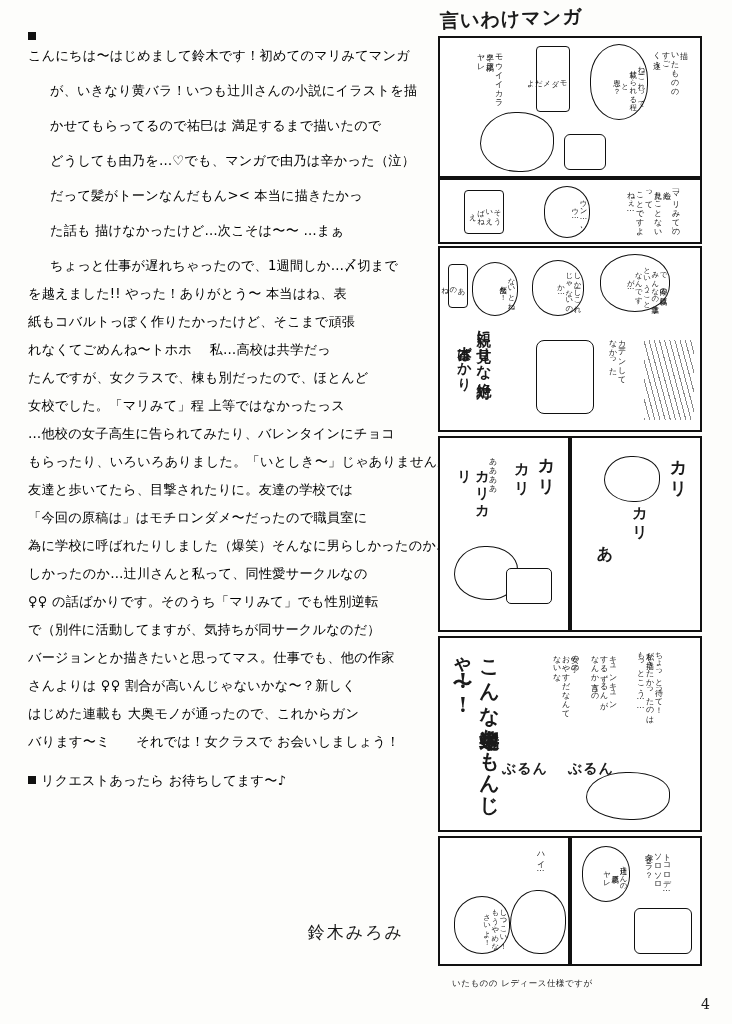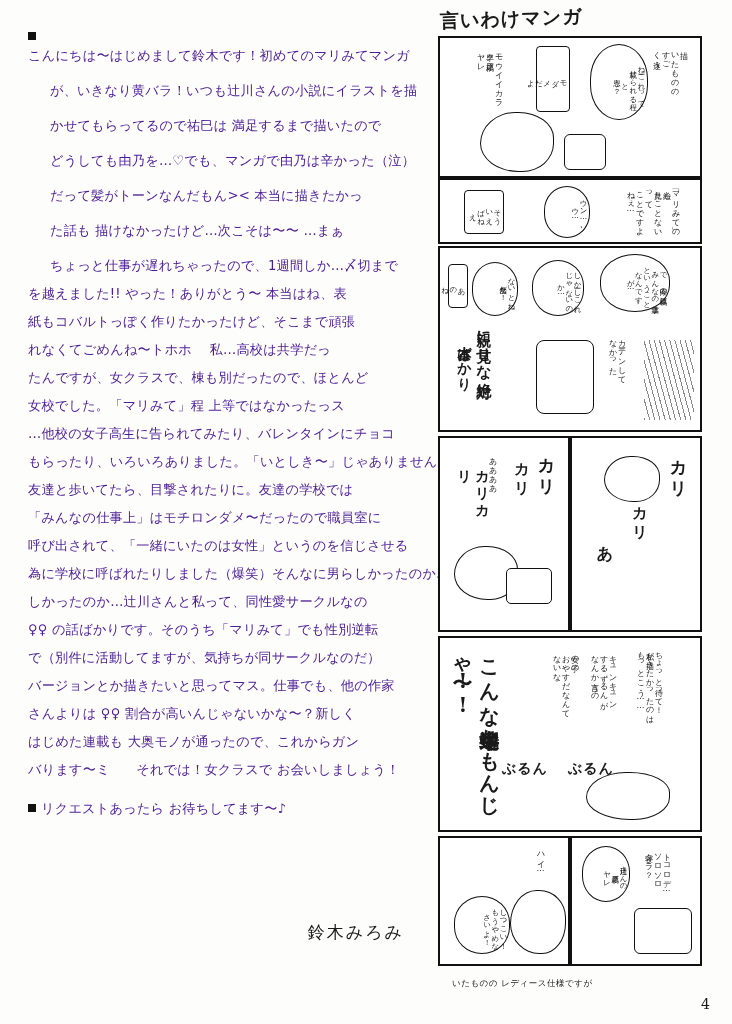--- a/index.html
+++ b/index.html
@@ -18,21 +18,21 @@
   .afterword{
     position:absolute;
     left:28px;top:26px;
     width:382px;height:930px;
   }
   .aw-line{
     font-size:13.2px;
     line-height:15px;
     letter-spacing:0.2px;
     white-space:pre;
-    color:#4c1d95;
+    color:#000000;
     transform-origin:left center;
   }
   .aw-row{
     display:block;
     margin-bottom:9.0px;
     padding-left:0px;
   }
   .aw-row.indent{padding-left:22px;margin-top:16px;}
   .bullet-sq{
     display:inline-block;
@@ -169,22 +169,21 @@
     <div class="aw-row indent"><span class="aw-line">た話も 描けなかったけど…次こそは〜〜 …まぁ</span></div>
     <div class="aw-row indent"><span class="aw-line">ちょっと仕事が遅れちゃったので、1週間しか…〆切まで</span></div>
     <div class="aw-row"><span class="aw-line">を越えました!! やった！ありがとう〜 本当はね、表</span></div>
     <div class="aw-row"><span class="aw-line">紙もコバルトっぽく作りたかったけど、そこまで頑張</span></div>
     <div class="aw-row"><span class="aw-line">れなくてごめんね〜トホホ    私…高校は共学だっ</span></div>
     <div class="aw-row"><span class="aw-line">たんですが、女クラスで、棟も別だったので、ほとんど</span></div>
     <div class="aw-row"><span class="aw-line">女校でした。「マリみて」程 上等ではなかったっス</span></div>
     <div class="aw-row"><span class="aw-line">…他校の女子高生に告られてみたり、バレンタインにチョコ</span></div>
     <div class="aw-row"><span class="aw-line">もらったり、いろいろありました。「いとしき〜」じゃありませんが</span></div>
     <div class="aw-row"><span class="aw-line">友達と歩いてたら、目撃されたりに。友達の学校では</span></div>
-    <div class="aw-row"><span class="aw-line">「みんなの仕事上」はモチロンダメ〜だったので職員室に</span></div>
-    <div class="aw-row"><span class="aw-line">呼び出されて、「一緒にいたのは女性」というのを信じさせる</span></div>
+    <div class="aw-row"><span class="aw-line">「今回の原稿は」はモチロンダメ〜だったので職員室に</span></div>
     <div class="aw-row"><span class="aw-line">為に学校に呼ばれたりしました（爆笑）そんなに男らしかったのか…</span></div>
     <div class="aw-row"><span class="aw-line">しかったのか…辻川さんと私って、同性愛サークルなの</span></div>
     <div class="aw-row"><span class="aw-line">♀♀ の話ばかりです。そのうち「マリみて」でも性別逆転</span></div>
     <div class="aw-row"><span class="aw-line">で（別件に活動してますが、気持ちが同サークルなのだ）</span></div>
     <div class="aw-row"><span class="aw-line">バージョンとか描きたいと思ってマス。仕事でも、他の作家</span></div>
     <div class="aw-row"><span class="aw-line">さんよりは ♀♀ 割合が高いんじゃないかな〜？新しく</span></div>
     <div class="aw-row"><span class="aw-line">はじめた連載も 大奥モノが通ったので、これからガン</span></div>
     <div class="aw-row"><span class="aw-line">バります〜ミ      それでは！女クラスで お会いしましょう！</span></div>
 
     <div class="aw-row" style="margin-top:20px">

